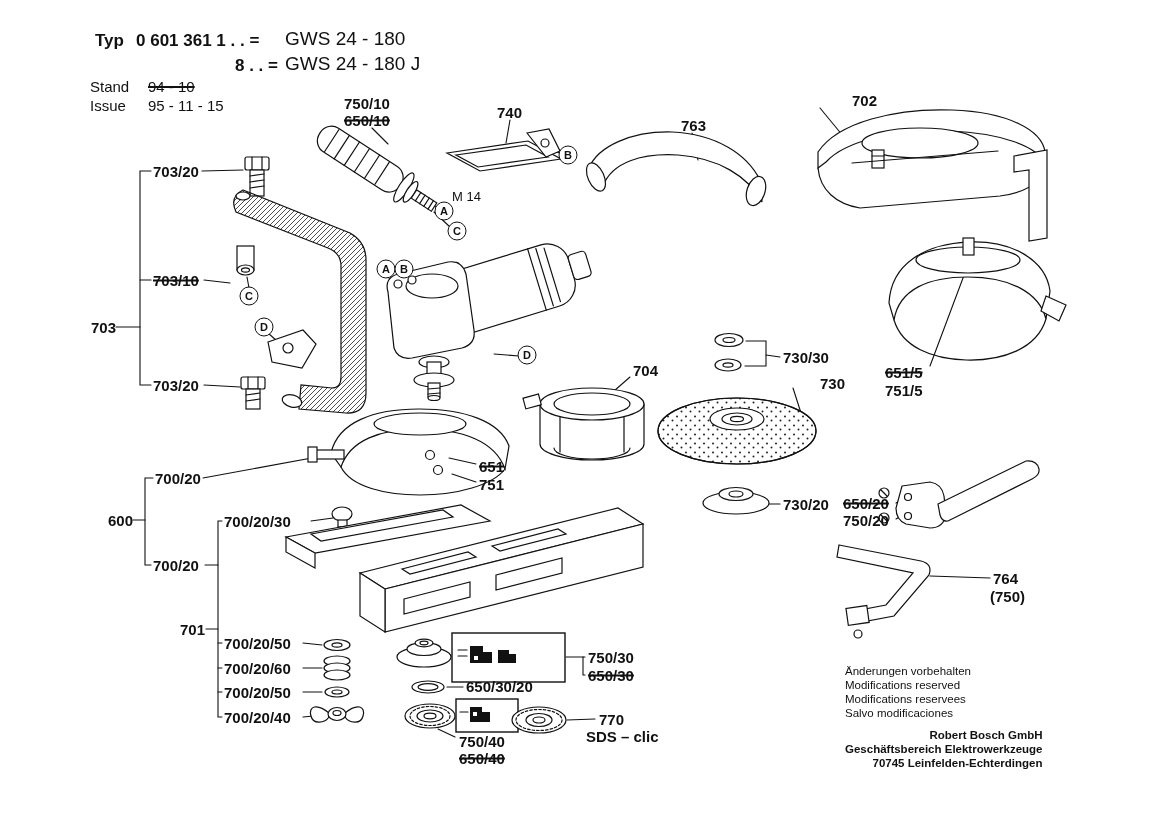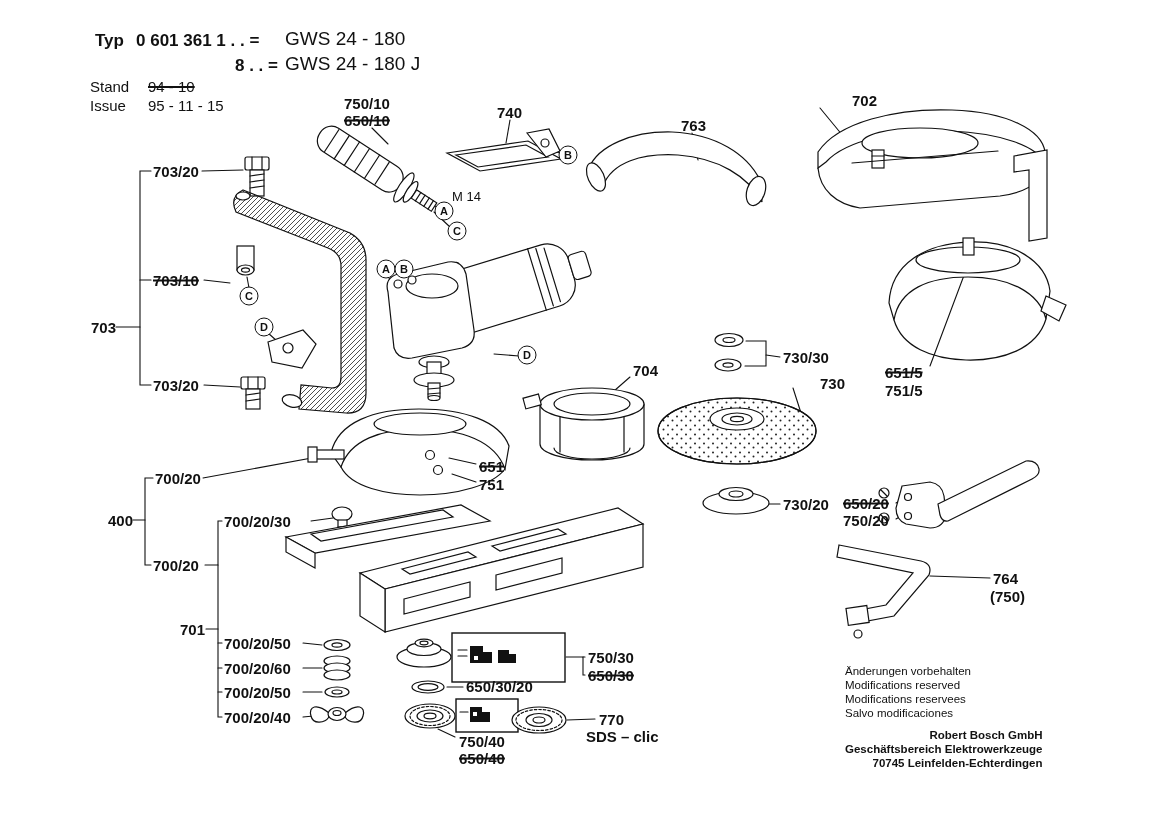--- a/index.html
+++ b/index.html
@@ -346,21 +346,21 @@
       <span class="part-label" style="left: 153px; top: 385px;">703/20</span>
       <span class="part-label small" style="left: 452px; top: 196px;">M 14</span>
       <span class="part-label" style="left: 783px; top: 357px;">730/30</span>
       <span class="part-label" style="left: 783px; top: 383px; margin-left: 37px;">730</span>
       <span class="part-label" style="left: 633px; top: 370px;">704</span>
       <span class="part-label strike" style="left: 885px; top: 372px;">651/5</span>
       <span class="part-label" style="left: 885px; top: 390px;">751/5</span>
       <span class="part-label strike" style="left: 479px; top: 466px;">651</span>
       <span class="part-label" style="left: 479px; top: 484px;">751</span>
       <span class="part-label" style="left: 155px; top: 478px;">700/20</span>
-      <span class="part-label" style="left: 108px; top: 520px;">400</span>
+      <span class="part-label" style="left: 108px; top: 520px;">600</span>
       <span class="part-label" style="left: 224px; top: 521px;">700/20/30</span>
       <span class="part-label" style="left: 153px; top: 565px;">700/20</span>
       <span class="part-label" style="left: 180px; top: 629px;">701</span>
       <span class="part-label" style="left: 224px; top: 643px;">700/20/50</span>
       <span class="part-label" style="left: 224px; top: 668px;">700/20/60</span>
       <span class="part-label" style="left: 224px; top: 692px;">700/20/50</span>
       <span class="part-label" style="left: 224px; top: 717px;">700/20/40</span>
       <span class="part-label" style="left: 588px; top: 657px;">750/30</span>
       <span class="part-label strike" style="left: 588px; top: 675px;">650/30</span>
       <span class="part-label" style="left: 466px; top: 686px;">650/30/20</span>

